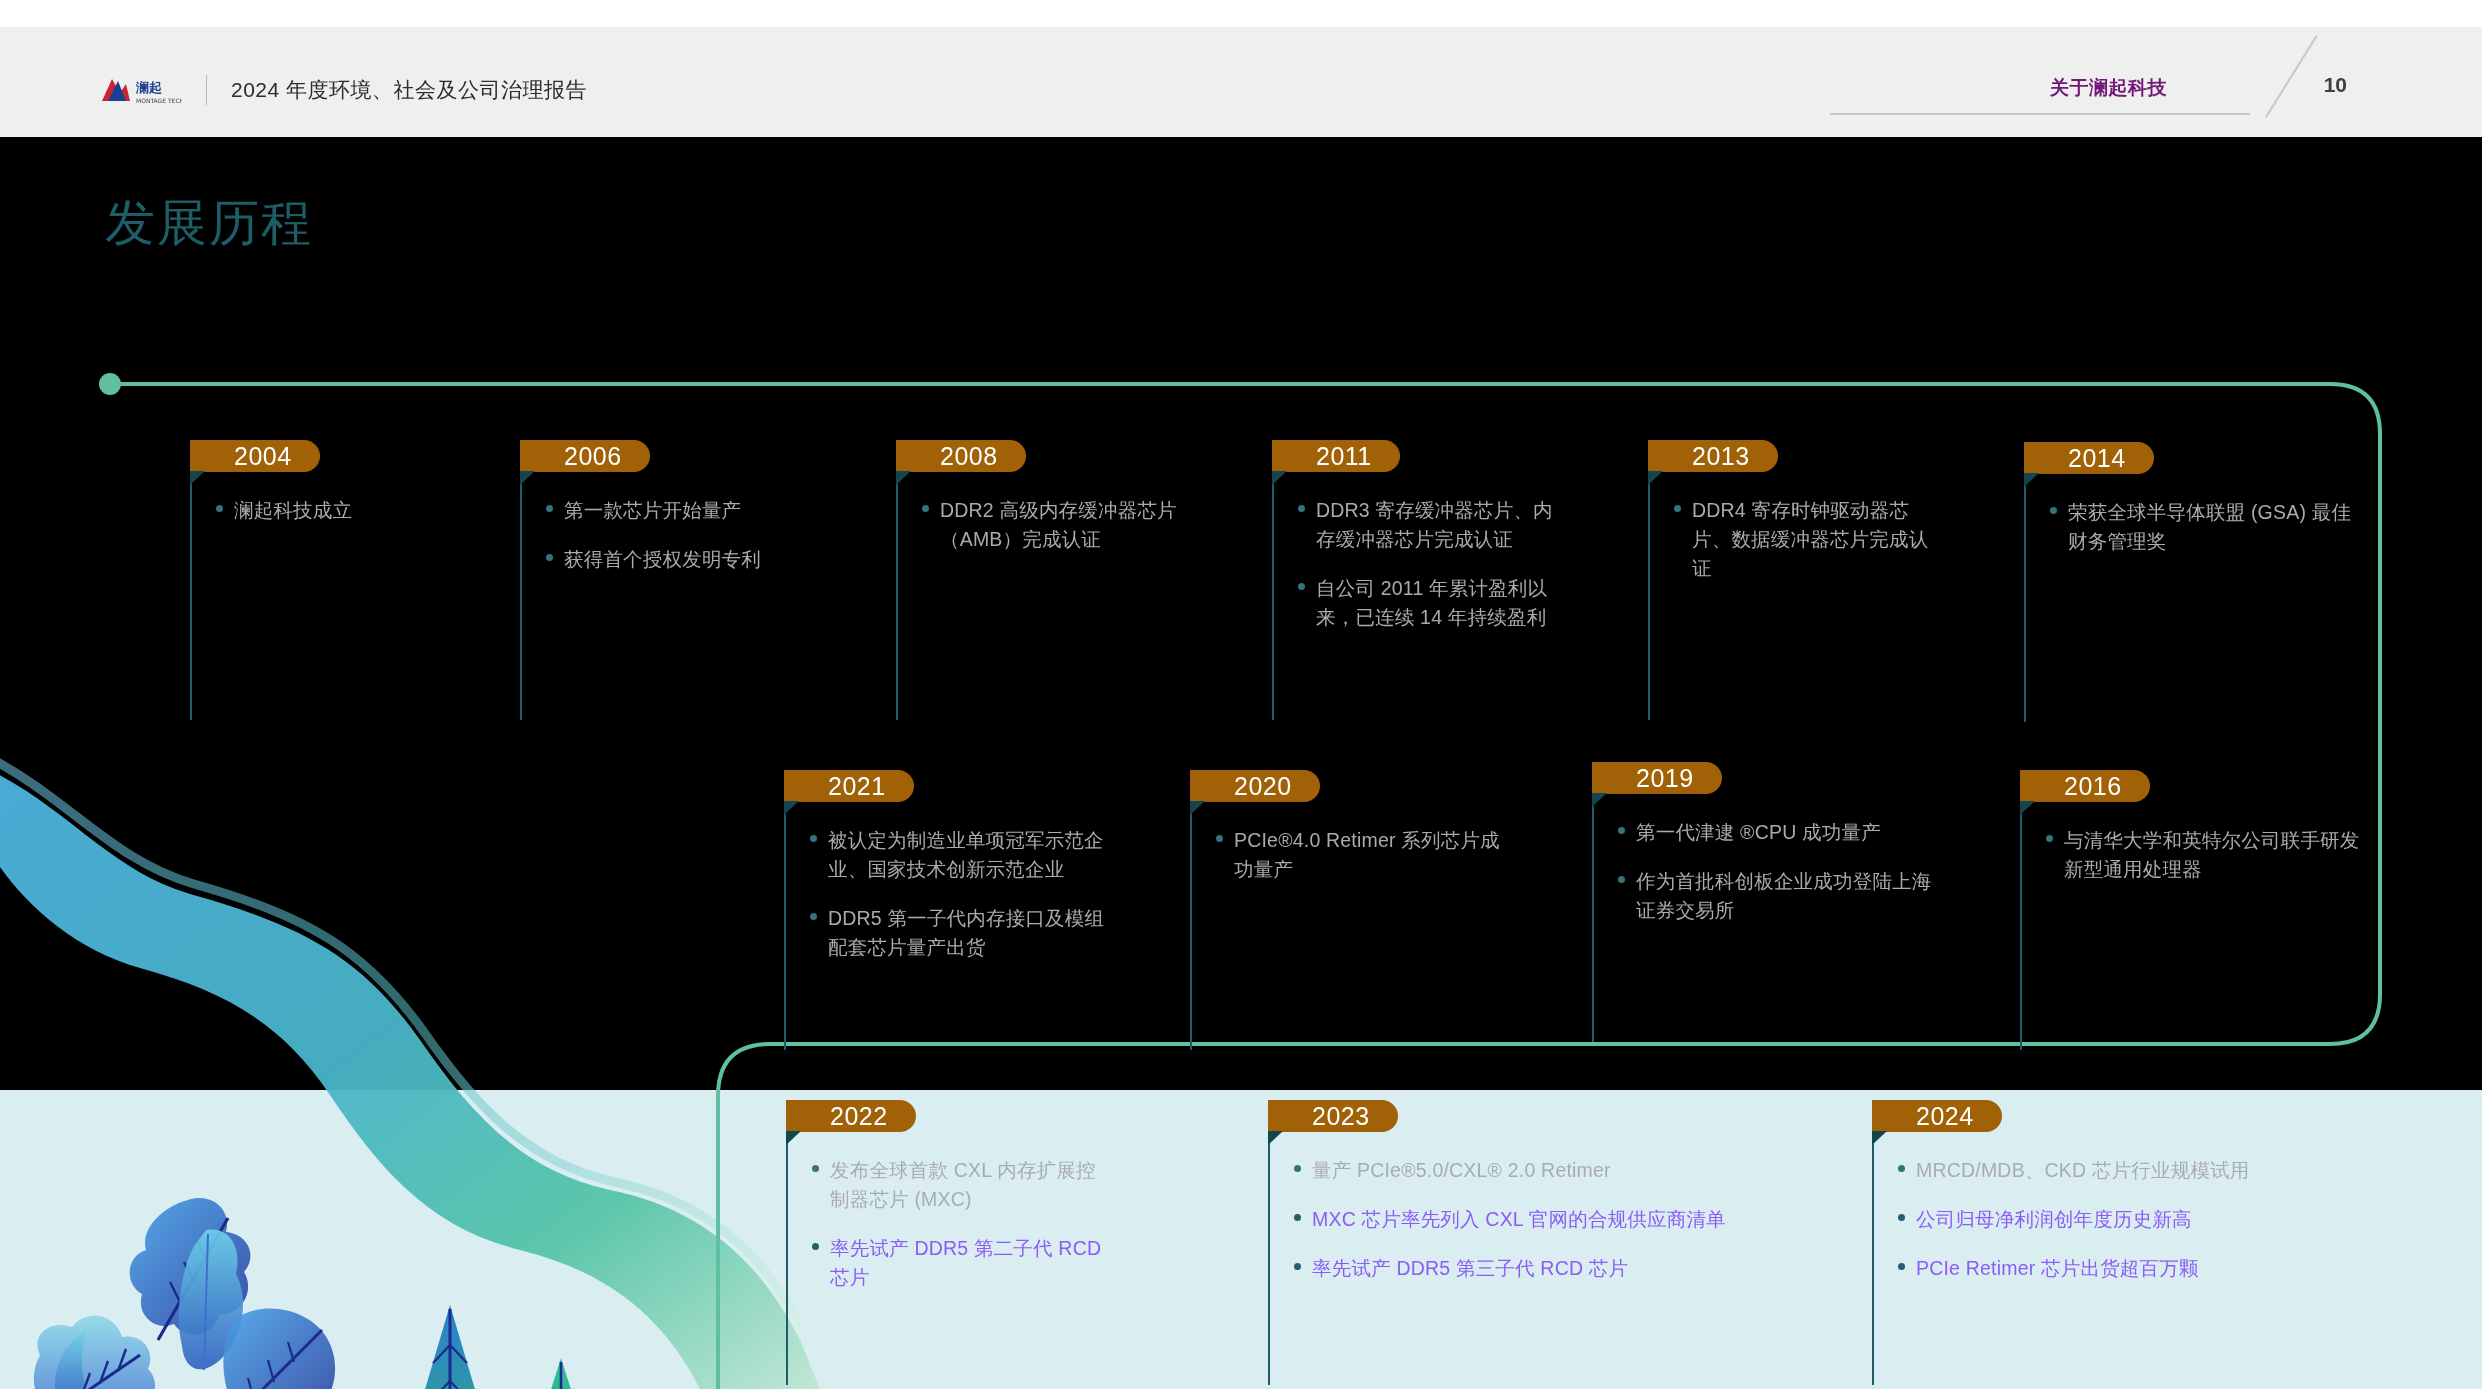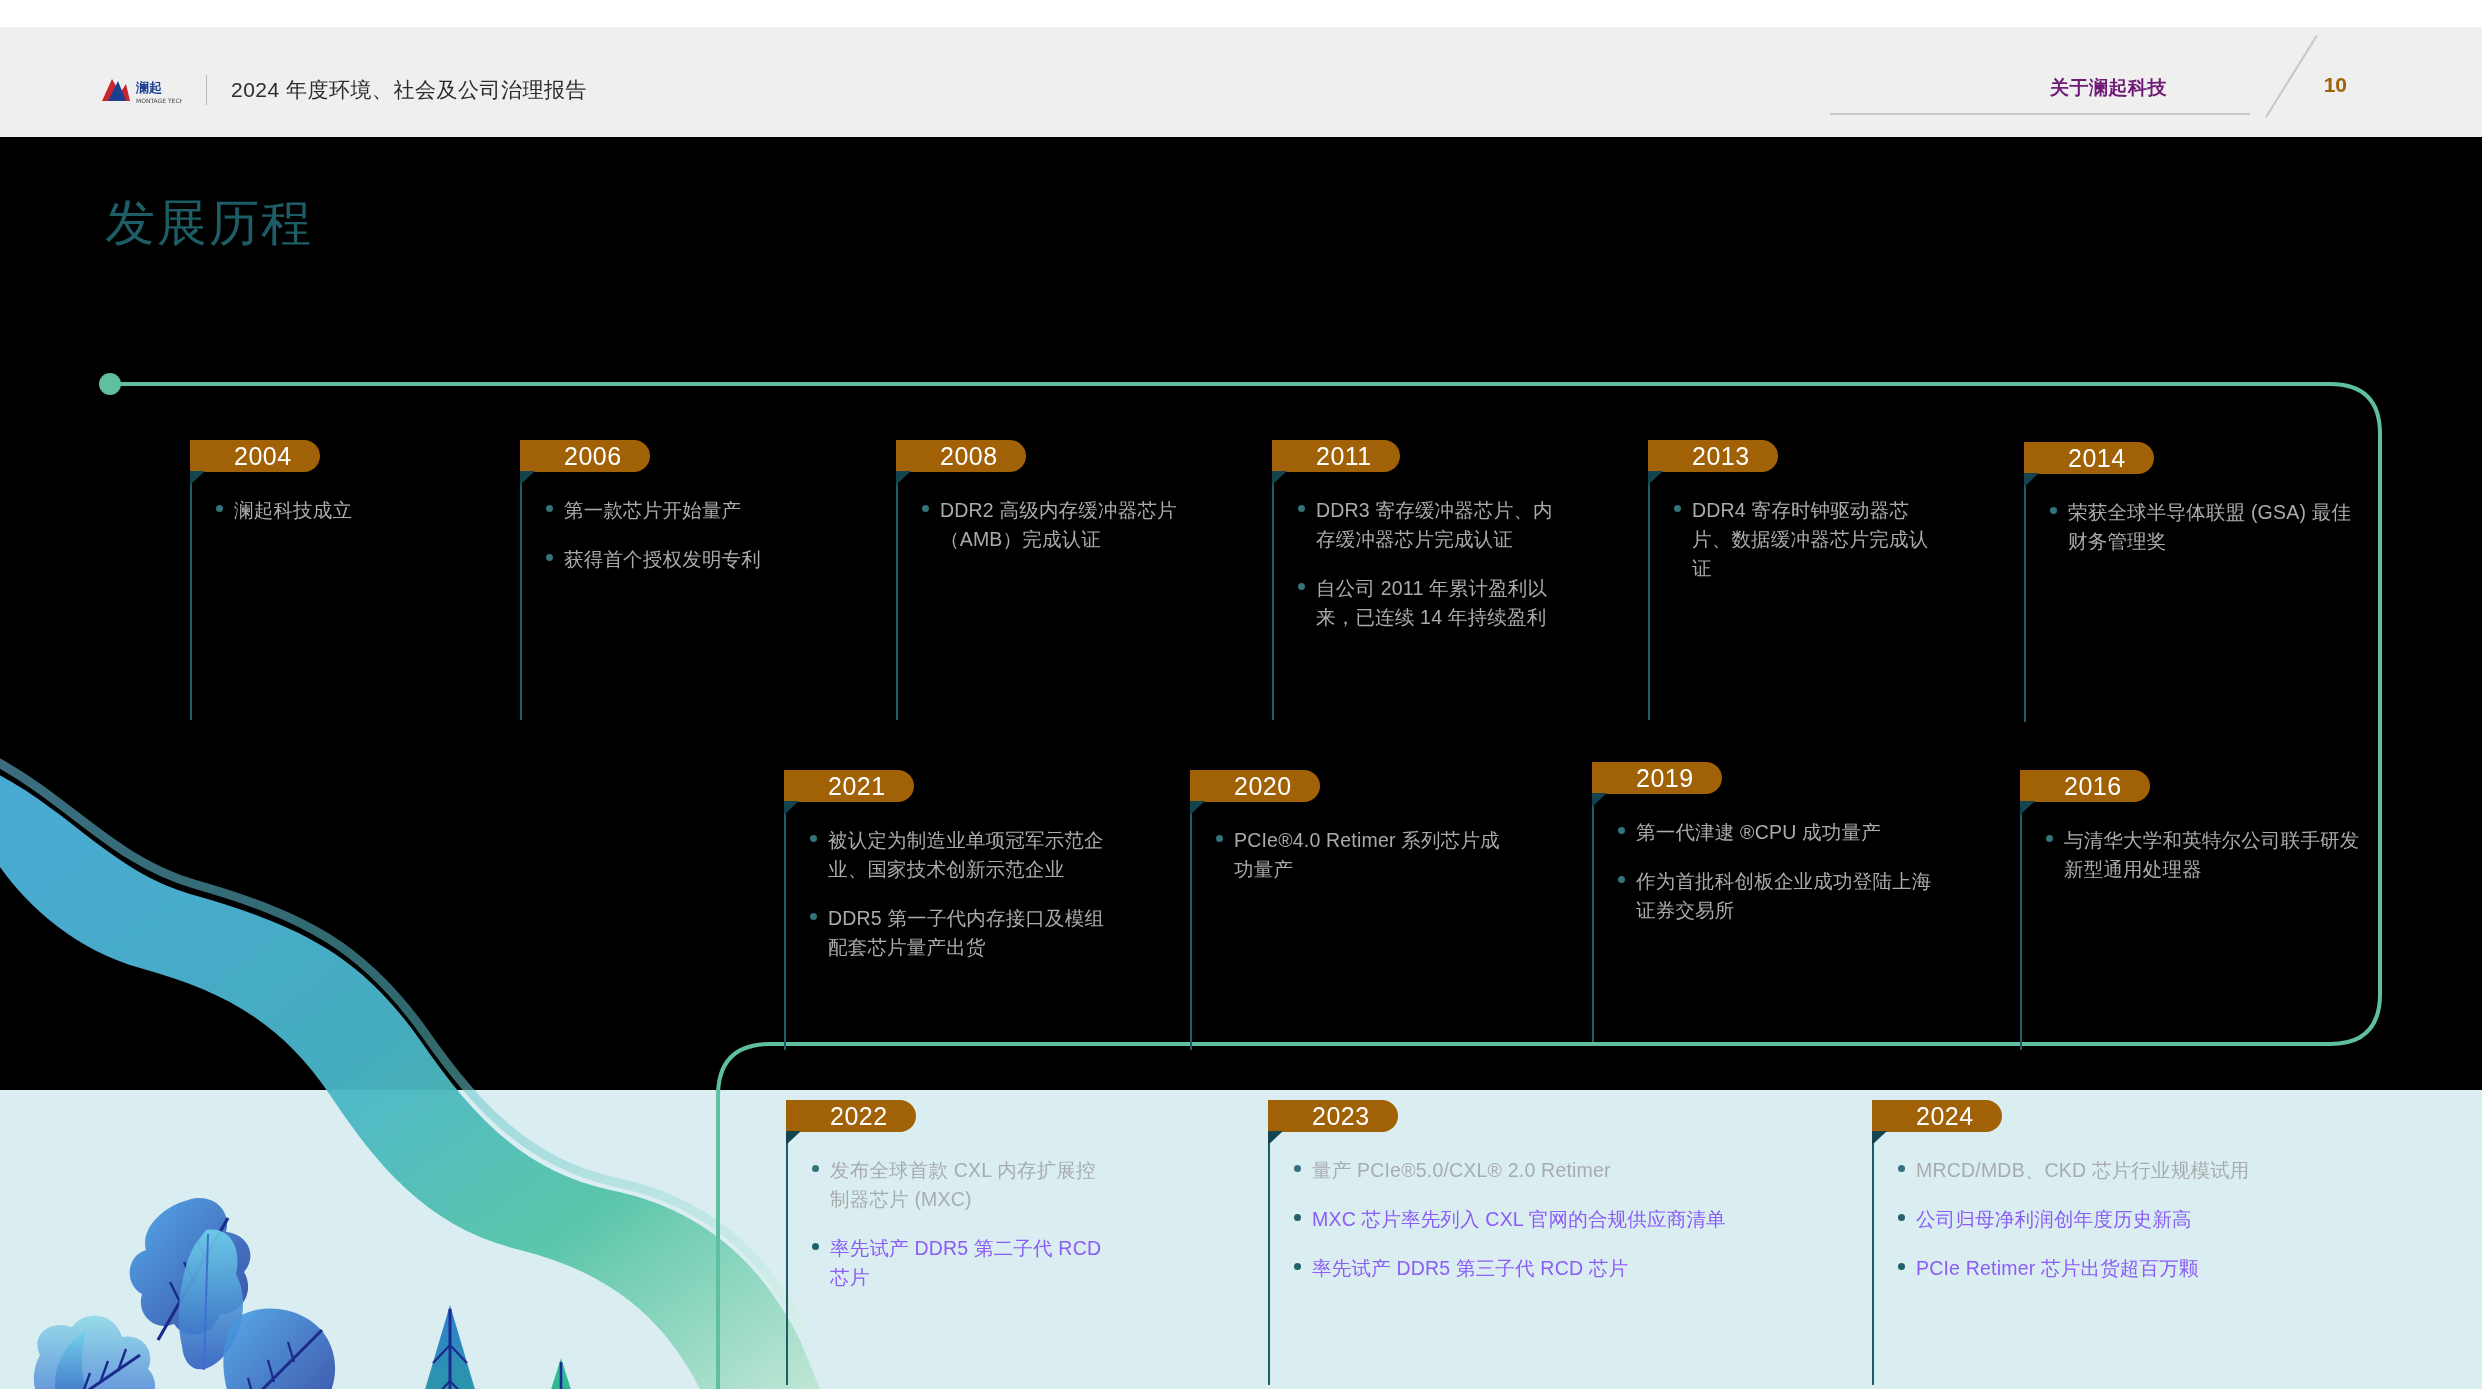--- a/index.html
+++ b/index.html
@@ -36,21 +36,21 @@
   .header-right{
     position:absolute; right:0; top:0; width:700px; height:110px;
   }
   .hr-label{
     position:absolute; right:315px; top:48px;
     font-size:19px; color:#701a75; font-weight:600; white-space:nowrap;
     letter-spacing:.5px;
   }
   .hr-page{
     position:absolute; right:135px; top:46px;
-    font-size:21px; color:#a16207; font-weight:700;
+    font-size:21px; color:#404040; font-weight:700;
   }
   .hr-rule{
     position:absolute; left:48px; bottom:22px; width:420px; height:2px;
     background:#c6c8c8;
   }
   .hr-slash{
     position:absolute; right:215px; top:-6px; width:2px; height:96px;
     background:#c6c8c8; transform:rotate(32deg); transform-origin:bottom center;
   }
 

